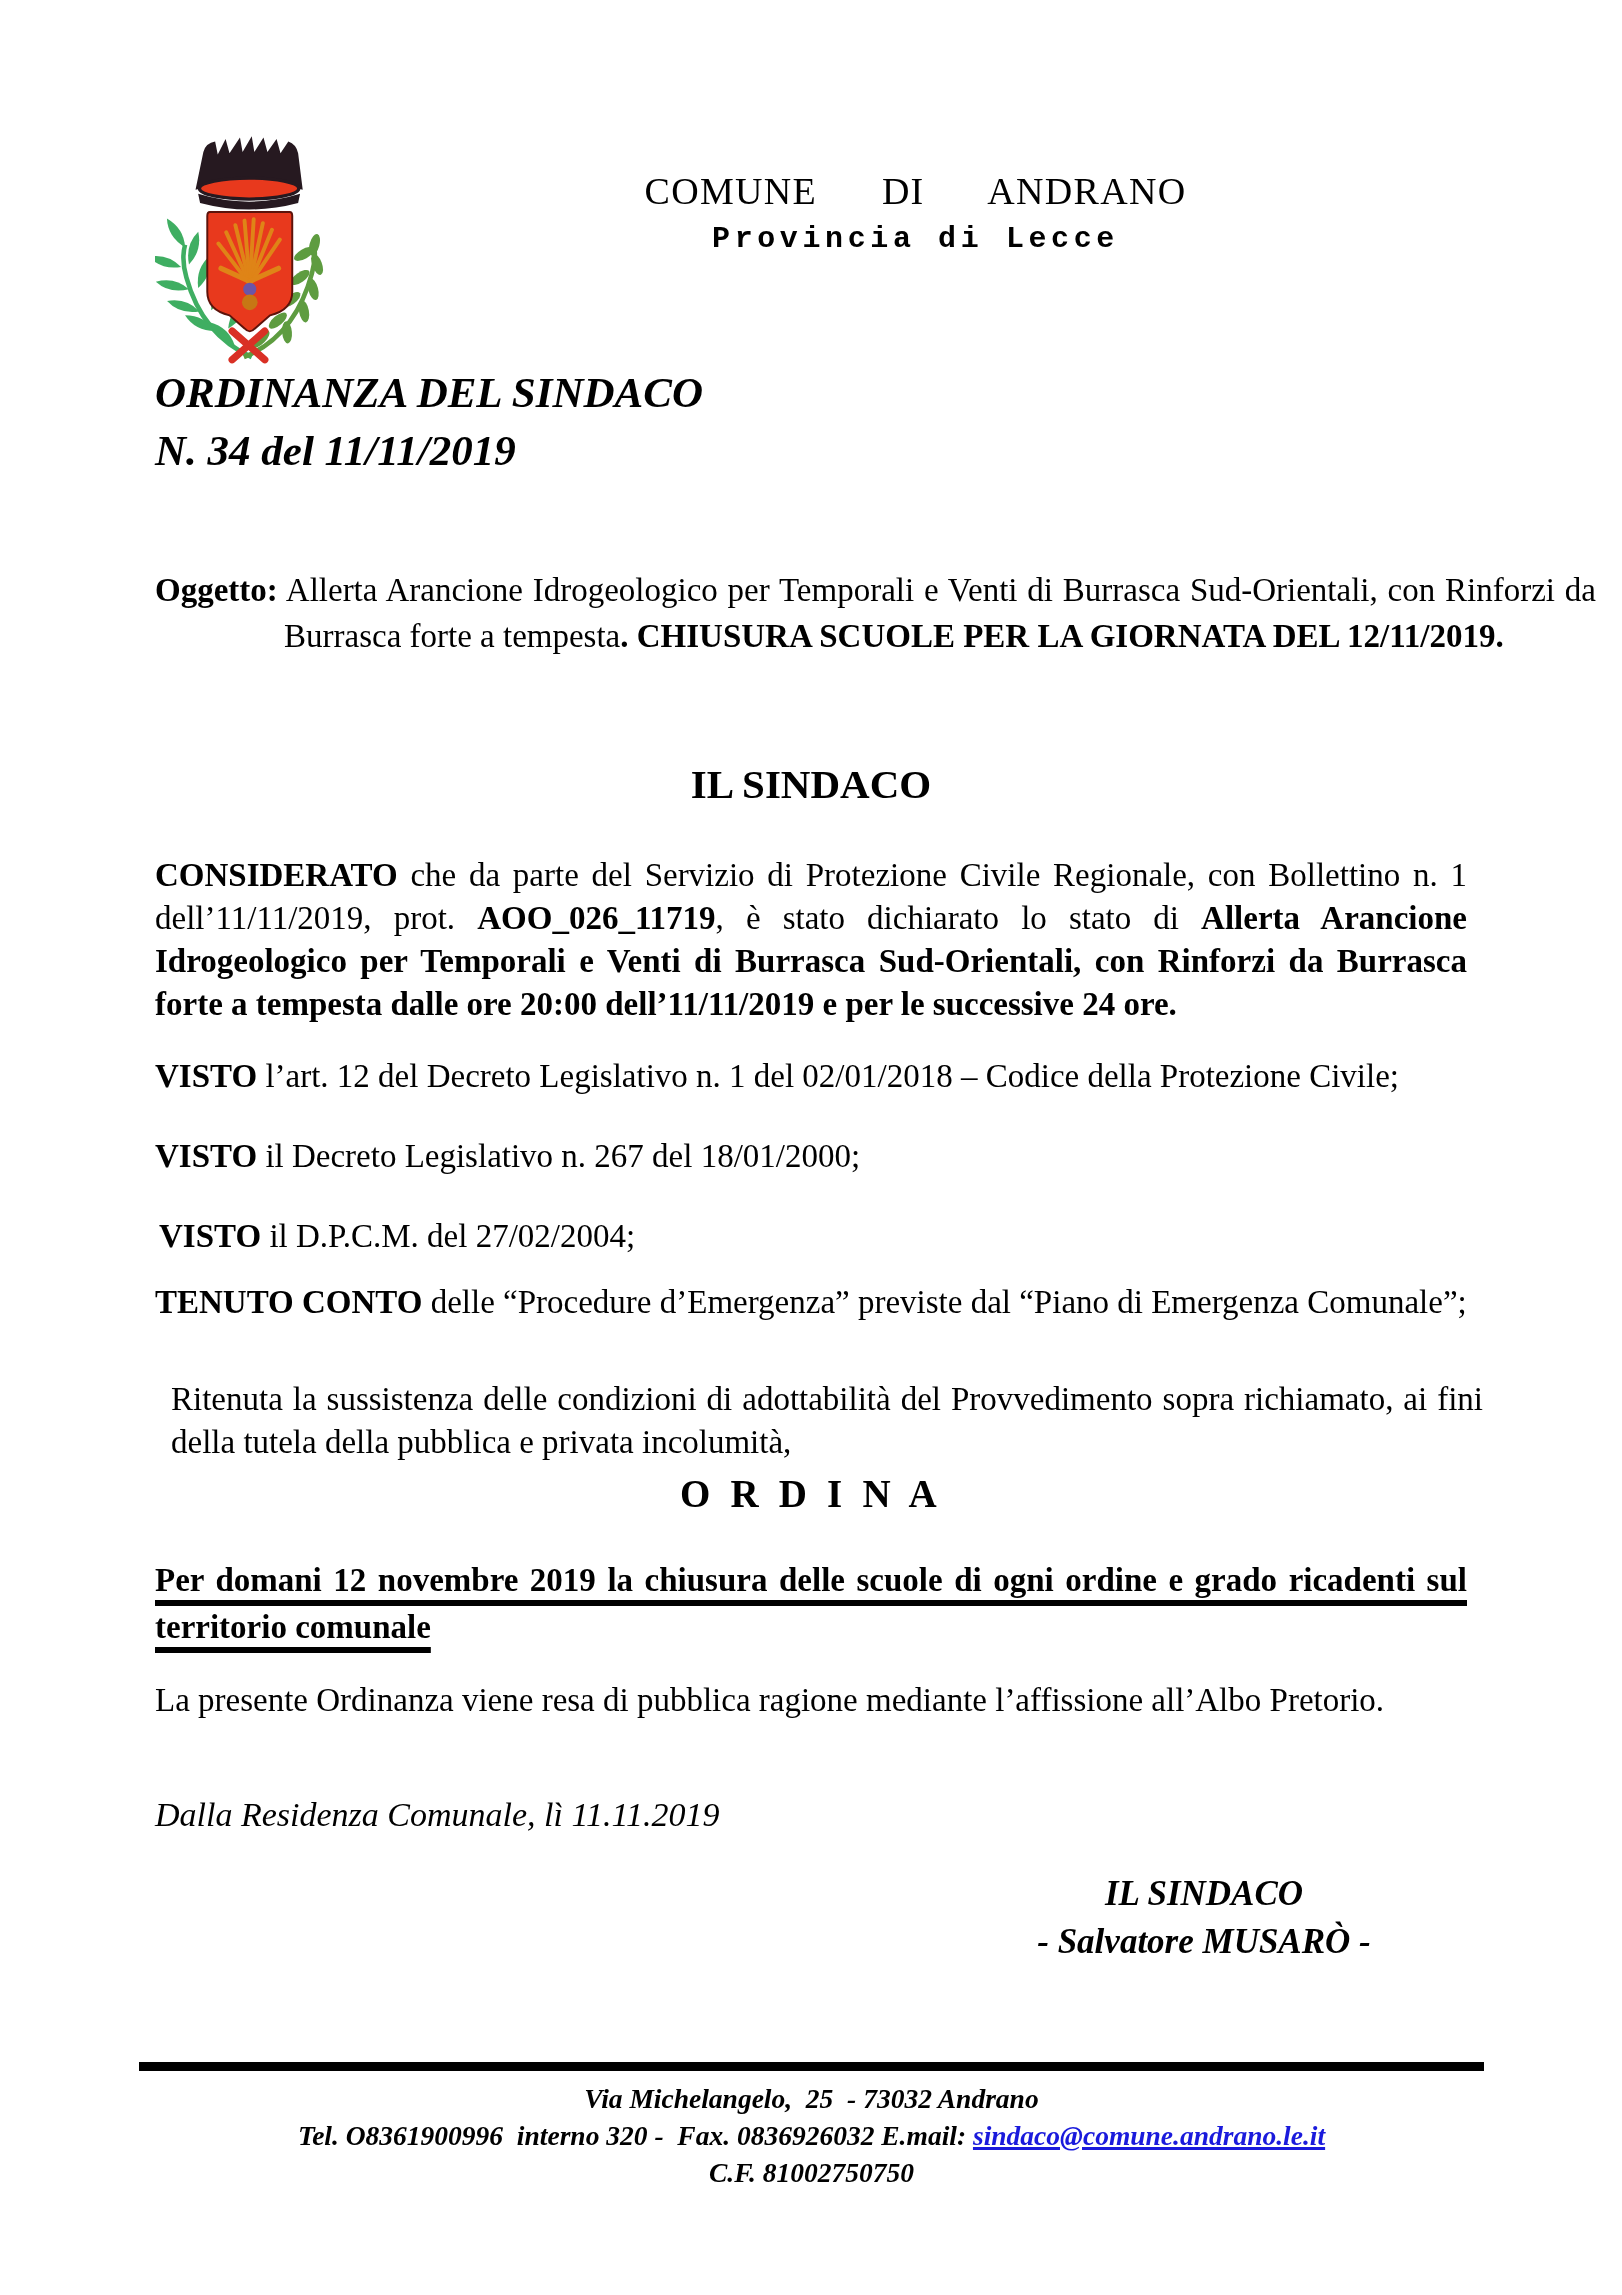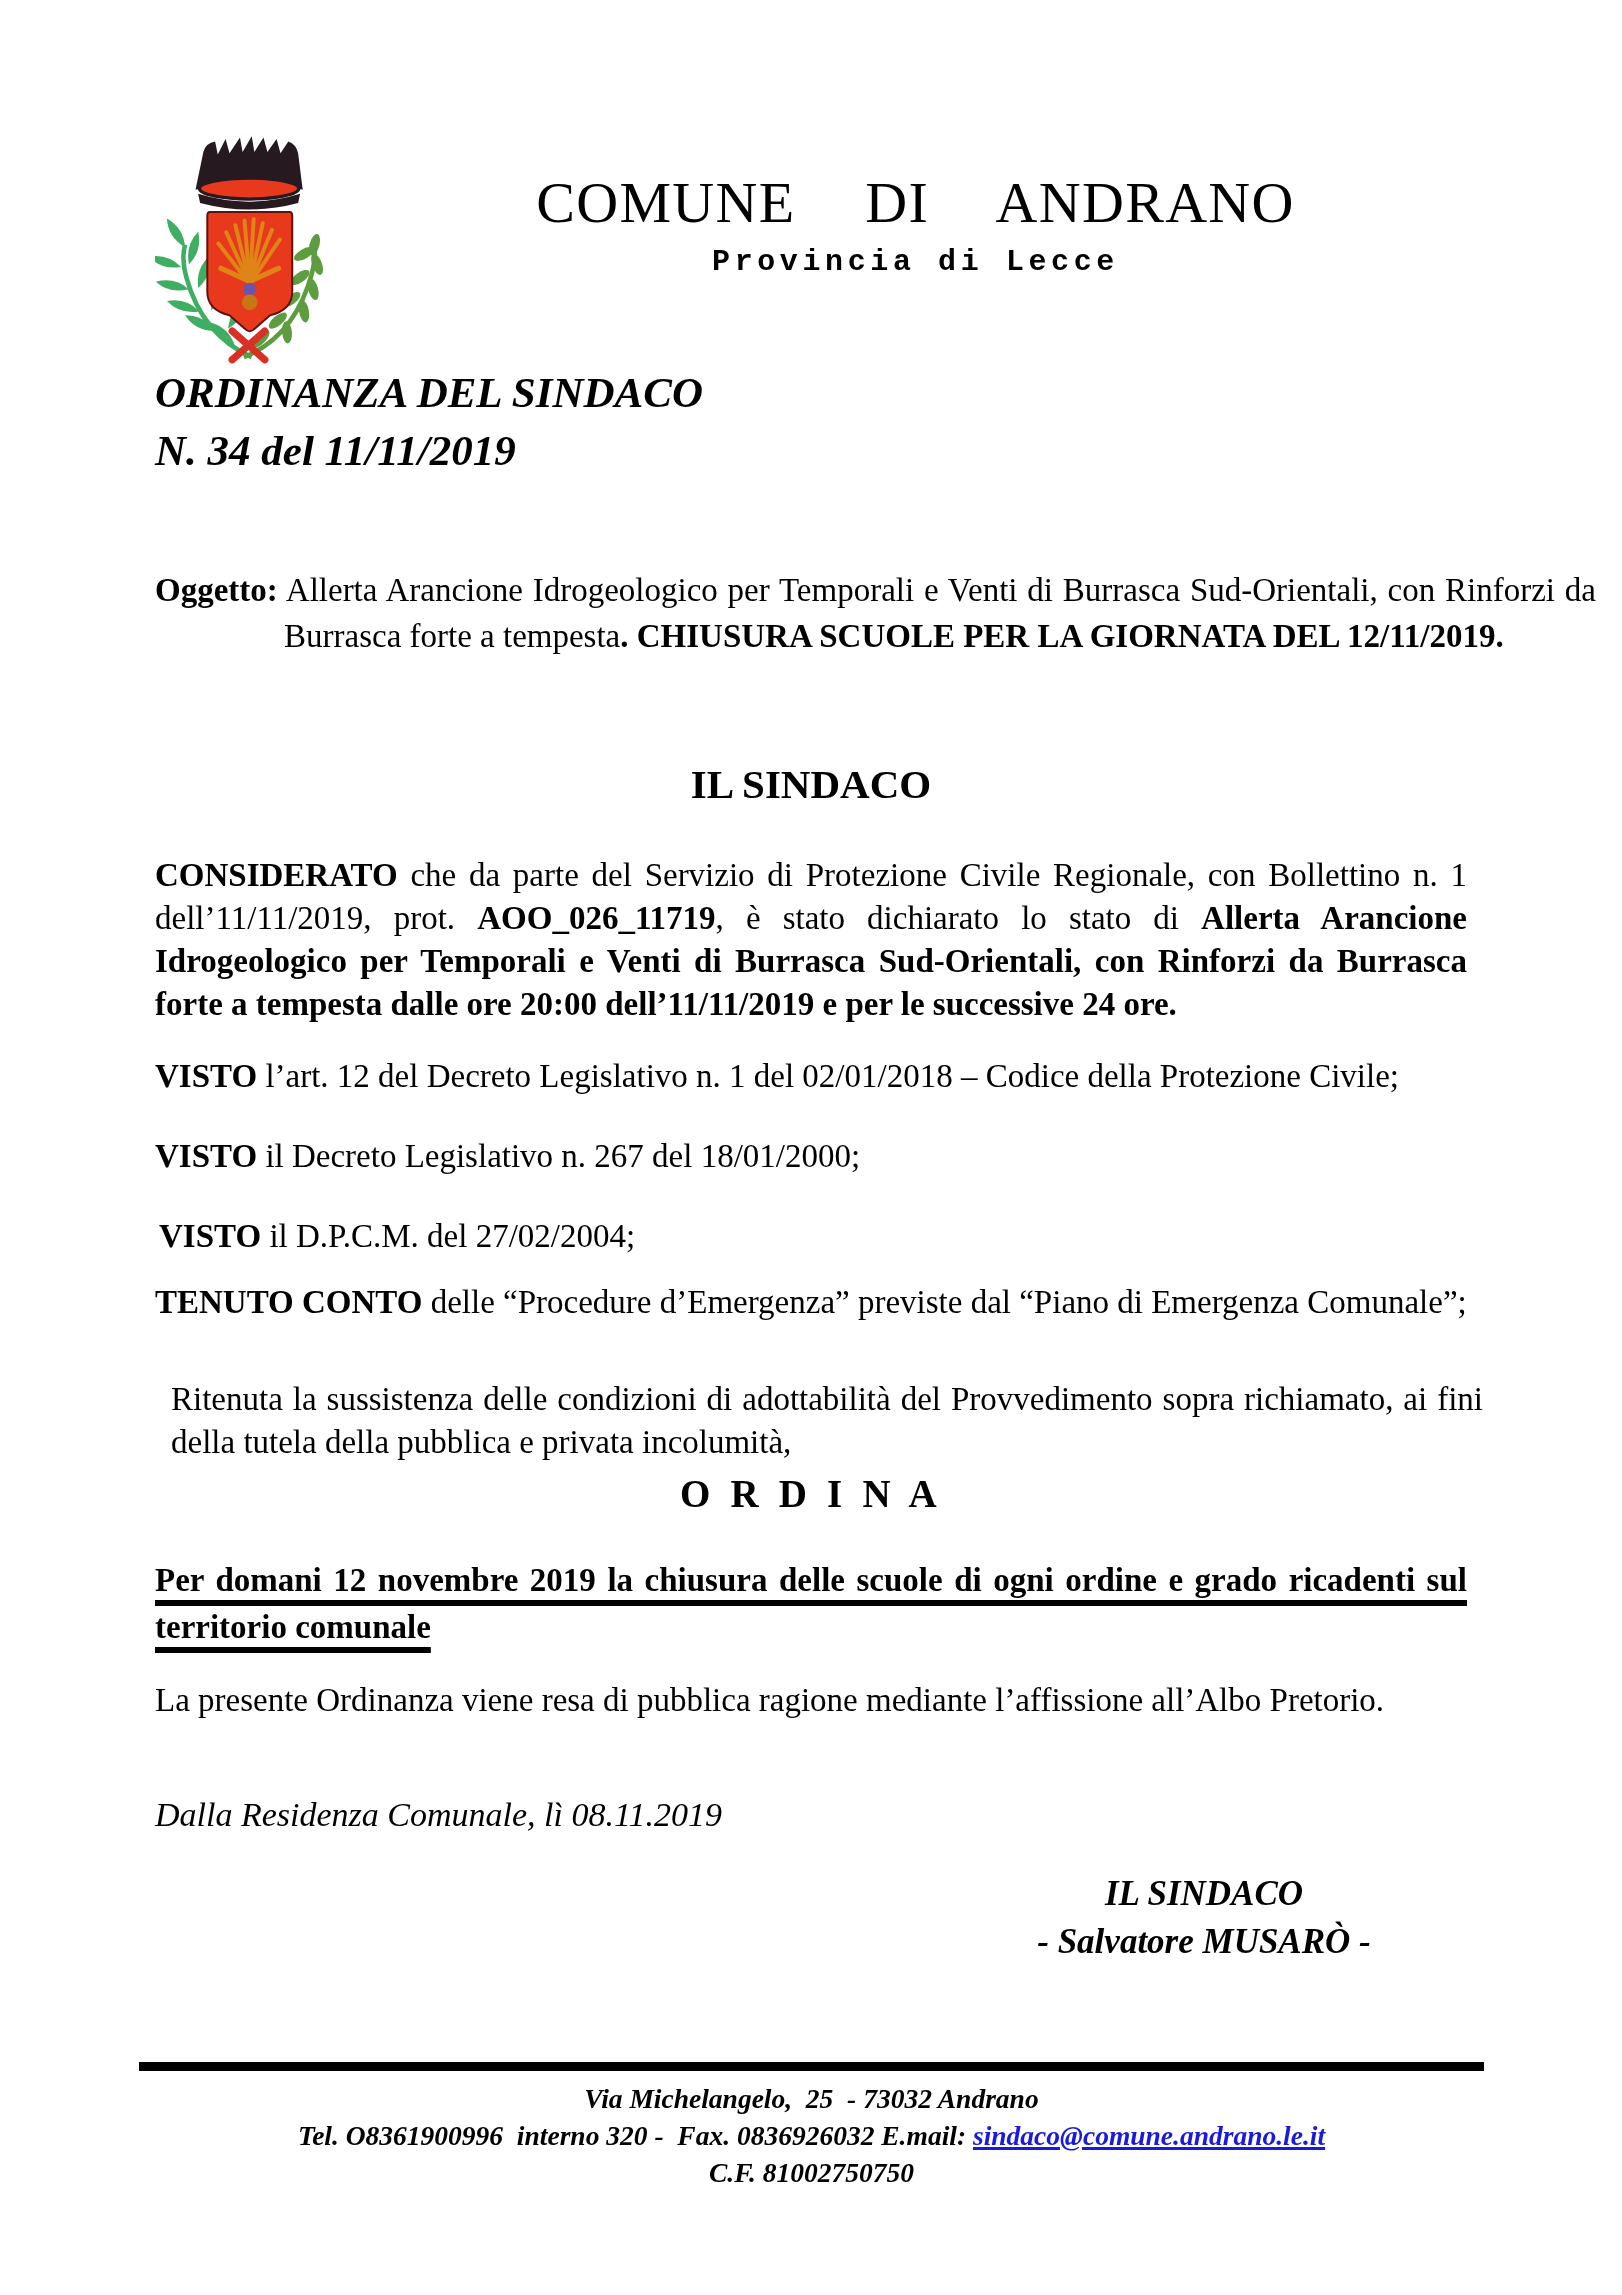--- a/index.html
+++ b/index.html
@@ -11,21 +11,21 @@
   .page{
     position:relative; width:1622px; height:2295px; background:#ffffff;
     font-family:"Liberation Serif", serif; color:var(--ink);
     overflow:hidden; margin:0 auto;
   }
   .blk{position:absolute; left:155px; width:1312px;}
 
   
   .crest{position:absolute; left:0; top:14.4px;}
   .header-text{position:absolute; left:209px; right:0; top:51px; text-align:center;}
-  .municipality{font-size:58px; letter-spacing:1.3px; word-spacing:54px; white-space:nowrap;}
+  .municipality{font-size:38px; letter-spacing:1.3px; word-spacing:54px; white-space:nowrap;}
   .province{margin-top:9.2px; font-family:"Liberation Mono", monospace; font-weight:bold;
             font-size:30px; letter-spacing:4.6px; white-space:nowrap;}
 
   .title-block{text-align:left; font-weight:bold; font-style:italic;
                font-size:43px; line-height:58px;}
 
   .para{font-size:33px; line-height:43px; text-align:justify;}
   .subject{font-size:33px; line-height:46px; text-align:justify;
            padding-left:129px; text-indent:-129px;}
   .b{font-weight:bold;}
@@ -161,21 +161,21 @@
   </p>
 
   <p class="blk para" style="top:1362px; margin:16px;">Ritenuta la sussistenza delle condizioni di adottabilità del Provvedimento sopra richiamato, ai fini della tutela della pubblica e privata incolumità,</p>
 
   <div class="blk h-ordina" style="top:1471px;">O R D I N A</div>
 
   <p class="blk perdomani" style="top:1557px; margin:0;">Per domani 12 novembre 2019 la chiusura delle scuole di ogni ordine e grado ricadenti sul territorio comunale</p>
 
   <p class="blk para" style="top:1679px; margin:0;">La presente Ordinanza viene resa di pubblica ragione mediante l’affissione all’Albo Pretorio.</p>
 
-  <div class="blk italic-line" style="top:1796px;">Dalla Residenza Comunale, lì 08.11.2019</div>
+  <div class="blk italic-line" style="top:1796px;">Dalla Residenza Comunale, lì 11.11.2019</div>
 
   <div class="signature" style="position:absolute; left:877px; width:654px; top:1870px;">
     <div>IL SINDACO</div>
     <div>- Salvatore MUSARÒ -</div>
   </div>
 
   <div class="footer" style="position:absolute; left:139px; width:1345px; top:2062px;">
     <div class="footer-rule"></div>
     <div class="footer-line">Via Michelangelo,  25  - 73032 Andrano</div>
     <div class="footer-line"><span>Tel. O8361900996  interno 320 -  Fax. 0836926032 E.mail: </span><a class="email-link">sindaco@comune.andrano.le.it</a></div>

